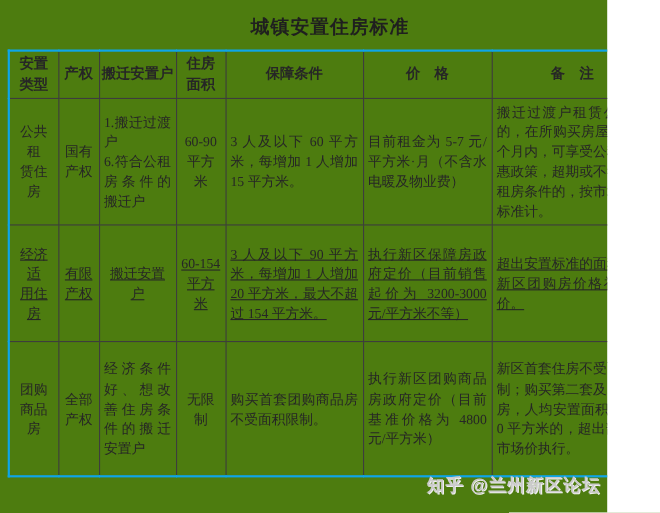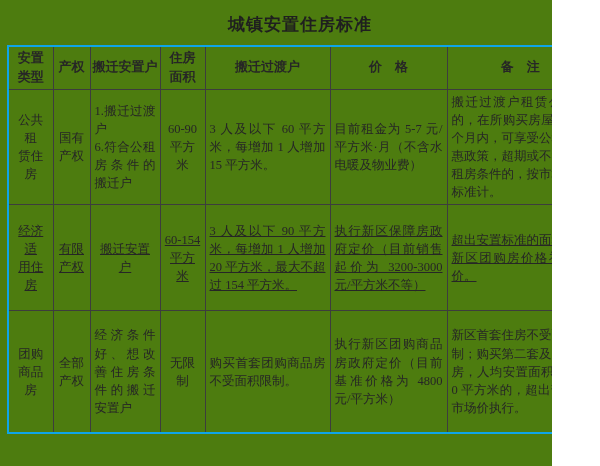--- a/index.html
+++ b/index.html
@@ -89,21 +89,21 @@
       <col style="width:147px">
     </colgroup>
     <thead>
       <tr class="hdr">
         <th>安置
 类型</th>
         <th>产权</th>
         <th>搬迁安置户</th>
         <th>住房
 面积</th>
-        <th>搬迁过渡户</th>
+        <th>保障条件</th>
         <th>价　格</th>
         <th>备　注</th>
       </tr>
     </thead>
     <tbody>
       <tr class="r1">
         <td class="center">公共租
 赁住房</td>
         <td class="center">国有
 产权</td>
@@ -134,14 +134,15 @@
 产权</td>
         <td class="ljust">经济条件好、想改善住房条件的搬迁安置户</td>
         <td class="center">无限制</td>
         <td class="ljust">购买首套团购商品房不受面积限制。</td>
         <td class="ljust">执行新区团购商品房政府定价（目前基准价格为 4800 元/平方米）</td>
         <td class="ljust">新区首套住房不受面积限制；购买第二套及以上住房，人均安置面积超过 40 平方米的，超出部分按市场价执行。</td>
       </tr>
     </tbody>
   </table>
 
+  <div class="watermark">知乎 @兰州新区论坛</div>
 
 </div>
 
 </body></html>

